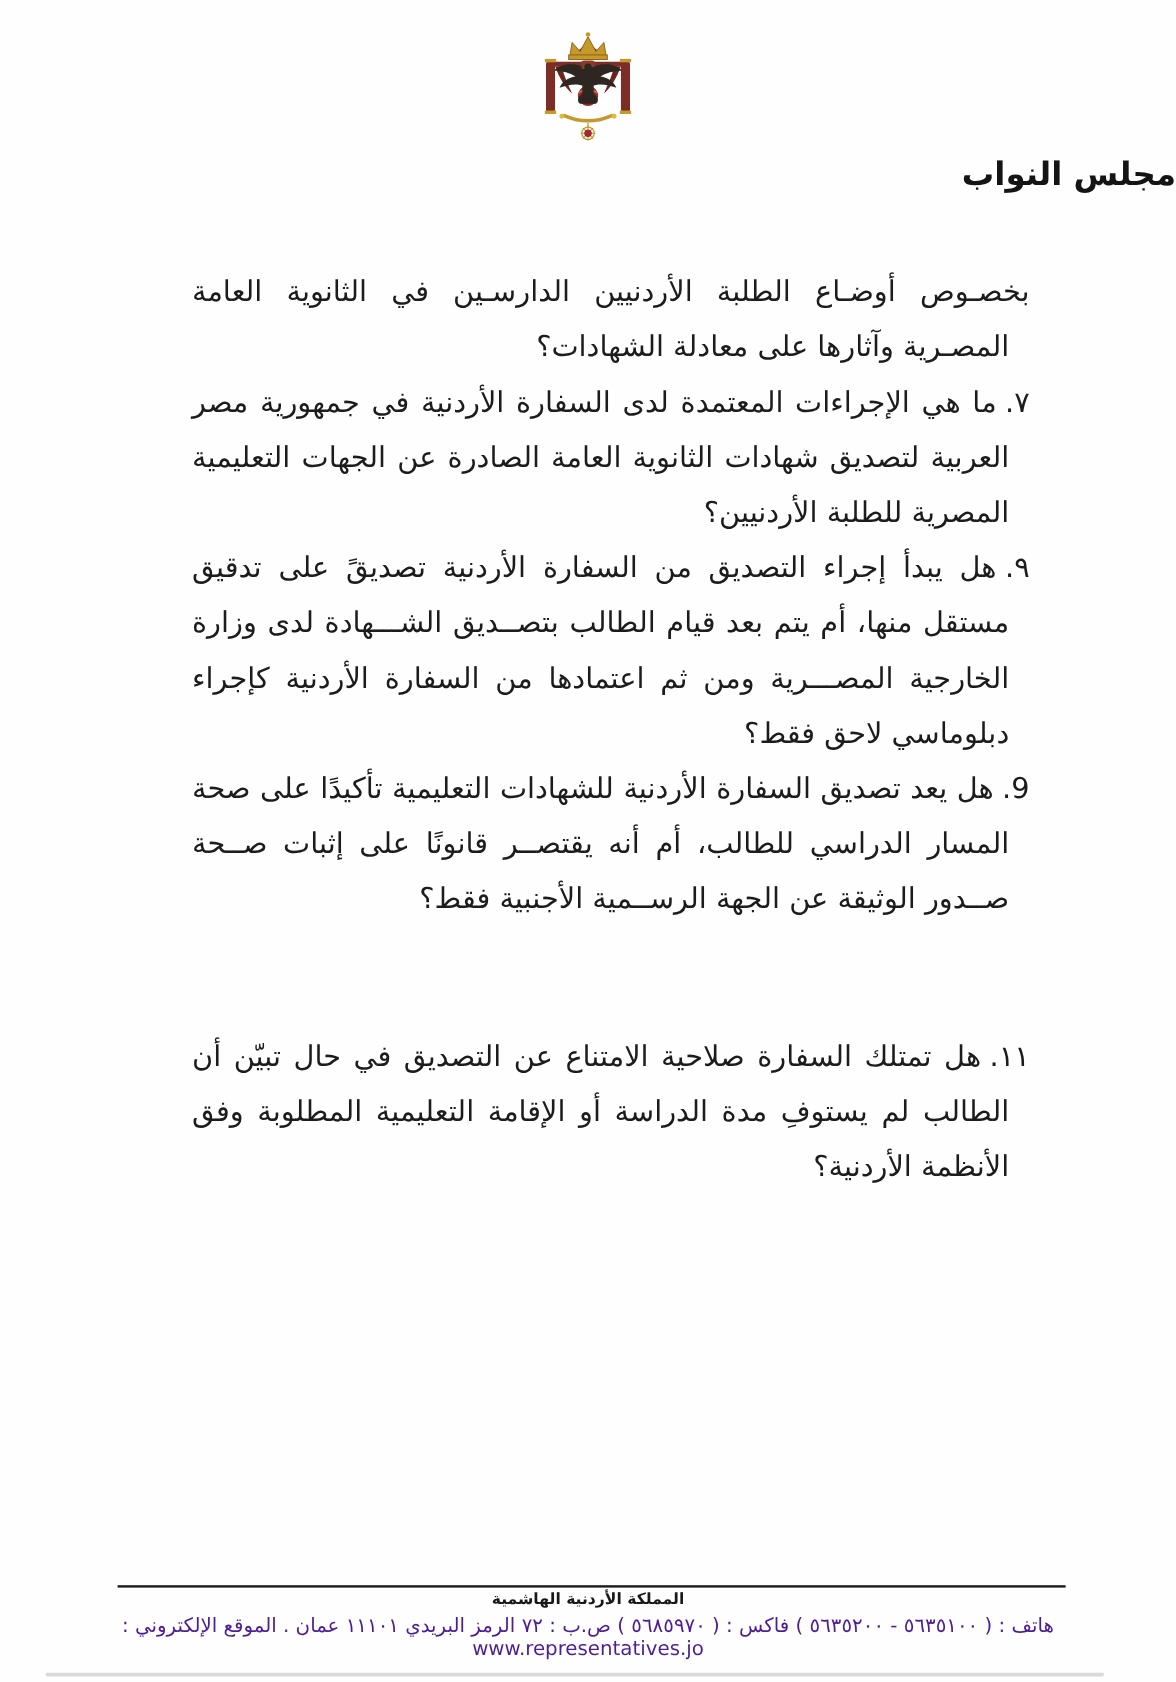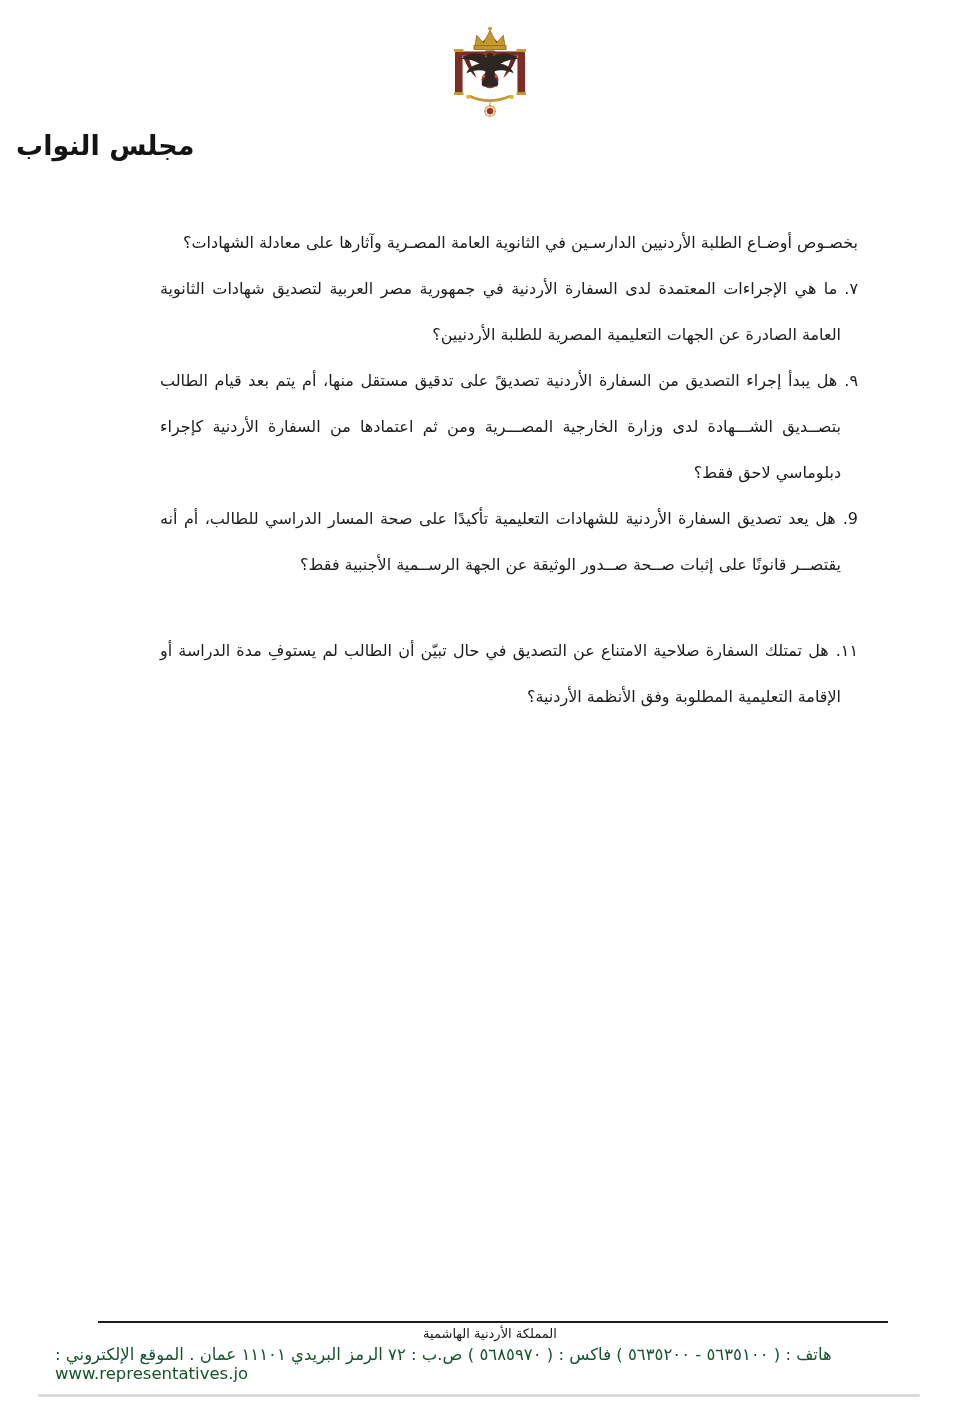--- a/index.html
+++ b/index.html
@@ -21,74 +21,73 @@
     left: 50%;
     transform: translateX(-50%);
     width: 96px;
     height: 106px;
   }
   .council-name {
     position: absolute;
     top: 130px;
     left: 0;
     right: 0;
-    text-align: left;
+    text-align: right;
     font-size: 27px;
     font-weight: bold;
     color: #141414;
     letter-spacing: -1px;
-    margin-left: 16px;
   }
 
   
   .doc-body {
     position: absolute;
     top: 220px;
     right: 122px;
     left: 160px;
-    font-size: 16px;
+    font-size: 24px;
     line-height: 46px;
     text-align: justify;
     color: #1c1c1c;
   }
   .hang {
     padding-right: 17px;
     text-indent: -17px;
     margin: 0;
   }
   .q-num { margin-left: 7px; }
-  .q-gap { margin-top: 40px; }
+  .q-gap { margin-top: 85px; }
 
   
   .footer-rule {
     position: absolute;
     top: 1321px;
     left: 98px;
     right: 92px;
     height: 2px;
     background: #1c1c1c;
   }
   .footer-kingdom {
     position: absolute;
     top: 1326px;
     left: 0;
     right: 0;
     text-align: center;
     font-size: 13px;
-    font-weight: normal;
+    font-weight: bold;
     color: #181818;
   }
   .footer-contact {
     position: absolute;
     top: 1345px;
     left: 55px;
     right: 55px;
-    text-align: left;
+    text-align: center;
     font-size: 16.5px;
-    color: #14532d;
+    color: #4c1d95;
     direction: rtl;
   }
   .scan-strip {
     position: absolute;
     top: 1394px;
     left: 38px;
     right: 60px;
     height: 3px;
     background: #cdcdcd;
     opacity: 0.75;

